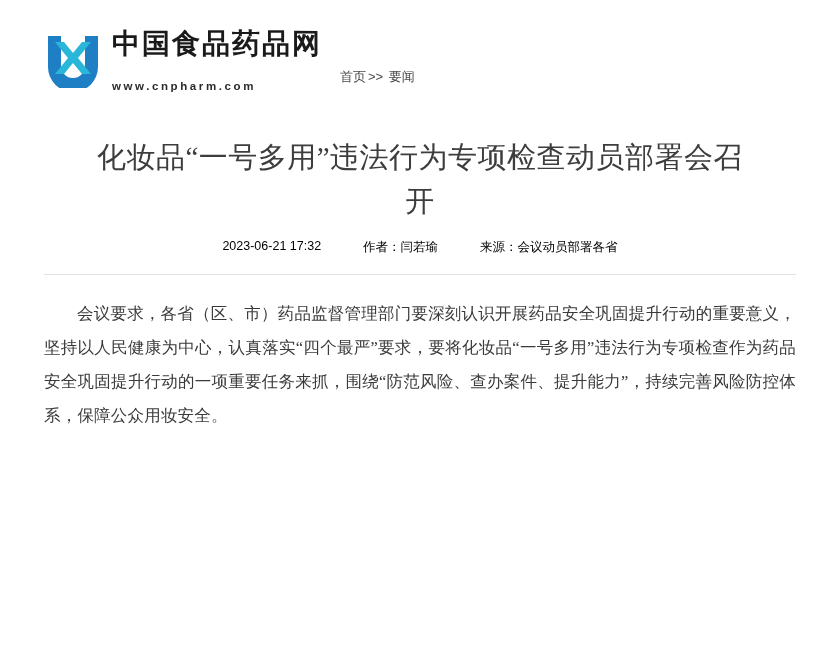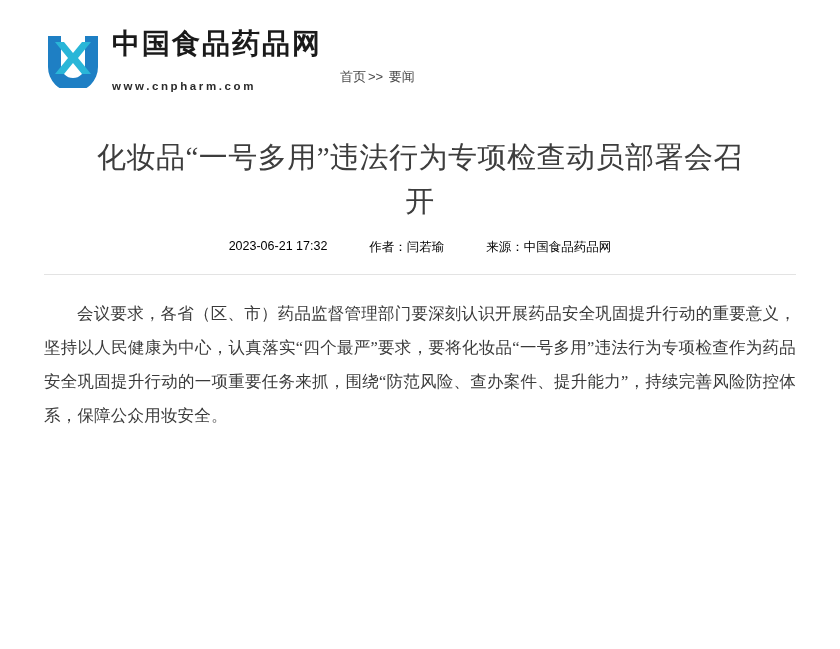--- a/index.html
+++ b/index.html
@@ -137,21 +137,21 @@
   </div>
 </div>
 
 <div class="article">
 
   <h1 class="article-title">化妆品“一号多用”违法行为专项检查动员部署会召开</h1>
 
   <div class="meta-row">
     <span>2023-06-21 17:32</span>
     <span>作者：闫若瑜</span>
-    <span>来源：中国食品药品网</span>
+    <span>来源：会议动员部署各省</span>
   </div>
 
   <div class="divider"></div>
 
   <div class="article-body">
     <p>会议要求，各省（区、市）药品监督管理部门要深刻认识开展药品安全巩固提升行动的重要意义，坚持以人民健康为中心，认真落实“四个最严”要求，要将化妆品“一号多用”违法行为专项检查作为药品安全巩固提升行动的一项重要任务来抓，围绕“防范风险、查办案件、提升能力”，持续完善风险防控体系，保障公众用妆安全。</p>
   </div>
 </div>
 
 </body></html>

